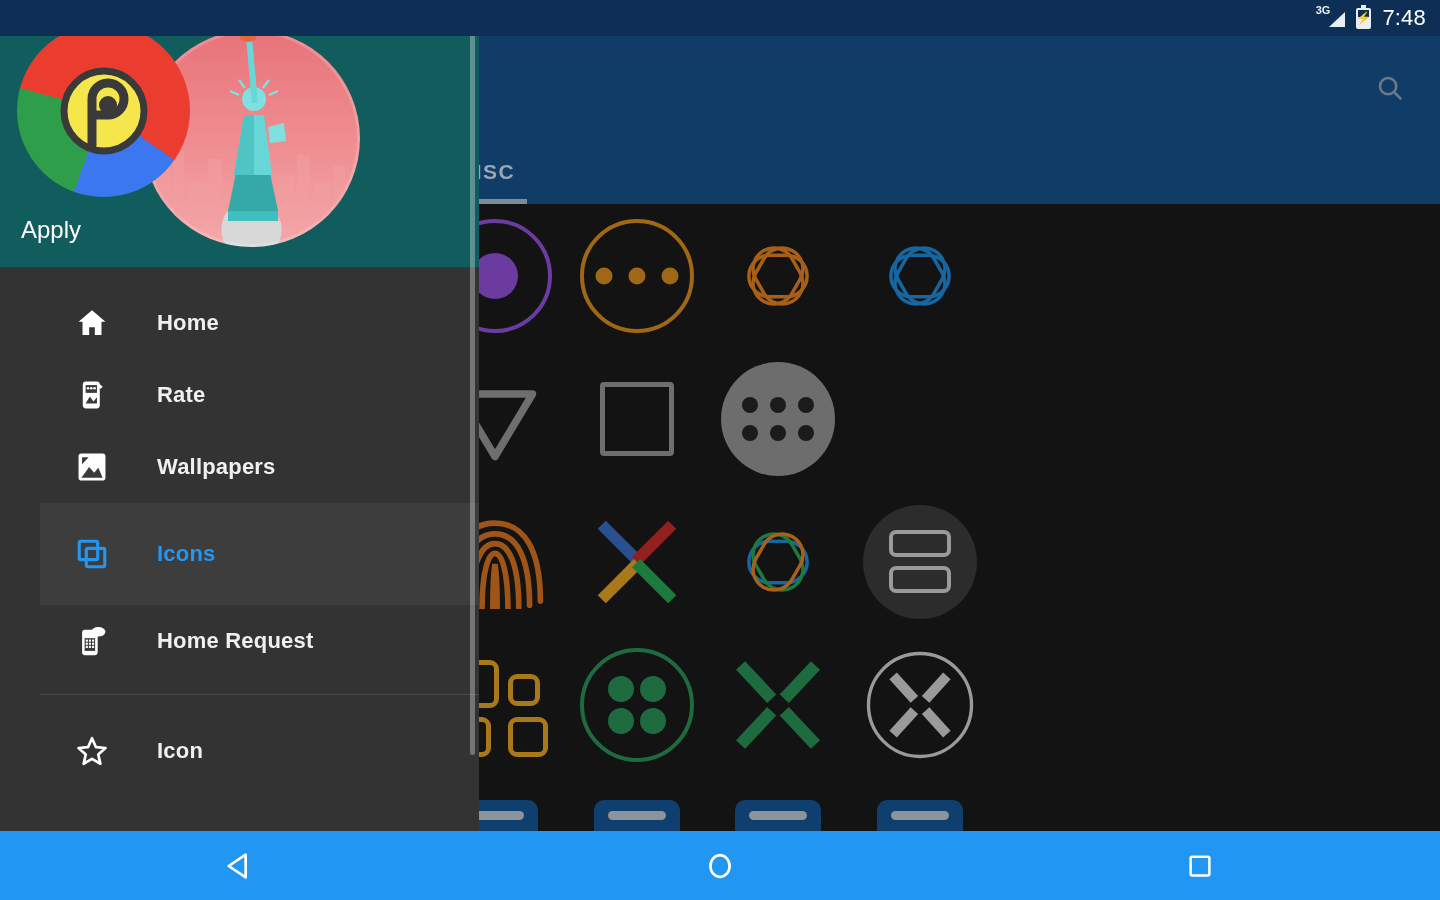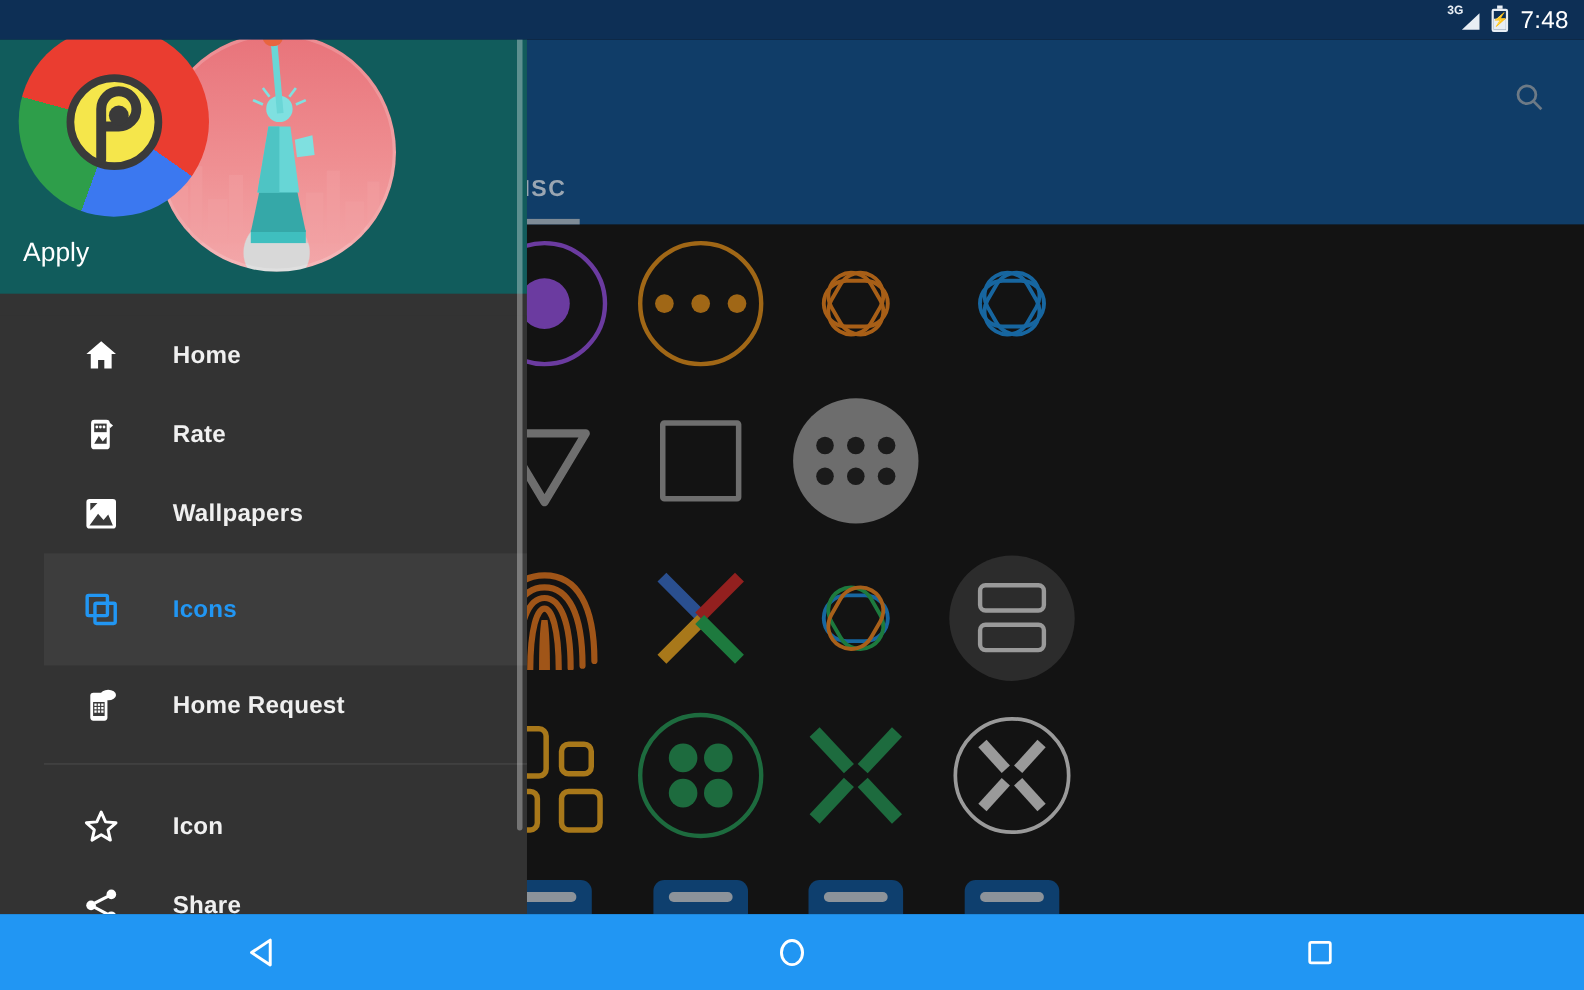--- a/index.html
+++ b/index.html
@@ -663,32 +663,20 @@
 
       <div class="d-item d-gap-top">
         <span class="d-icon">
           <svg width="34" height="34" viewBox="0 0 24 24" fill="none" stroke="#ffffff" stroke-width="1.9" stroke-linejoin="round">
             <polygon points="12,3 14.8,9.3 21.5,9.9 16.4,14.4 17.9,21 12,17.5 6.1,21 7.6,14.4 2.5,9.9 9.2,9.3"></polygon>
           </svg>
         </span>
         <span class="d-label">Icon</span>
       </div>
 
-      <div class="d-item">
-        <span class="d-icon">
-          <svg width="34" height="34" viewBox="0 0 24 24" fill="#ffffff">
-            <circle cx="18.5" cy="5" r="3.1"></circle>
-              <circle cx="5.5" cy="12" r="3.1"></circle>
-              <circle cx="18.5" cy="19" r="3.1"></circle>
-            <line x1="7.8" y1="10.6" x2="16.3" y2="6.2" stroke="#ffffff" stroke-width="2"></line>
-            <line x1="7.8" y1="13.4" x2="16.3" y2="17.8" stroke="#ffffff" stroke-width="2"></line>
-          </svg>
-        </span>
-        <span class="d-label">Share</span>
-      </div>
     </div>
 
     <div id="drawer-scrollbar"></div>
   </div>
 
   <div id="nav-bar">
     <div class="navbtn">
       <svg width="34" height="34" viewBox="0 0 24 24" fill="none" stroke="#ffffff" stroke-width="1.9" stroke-linejoin="round">
         <polygon points="16,4 16,20 4,12"></polygon>
       </svg>

